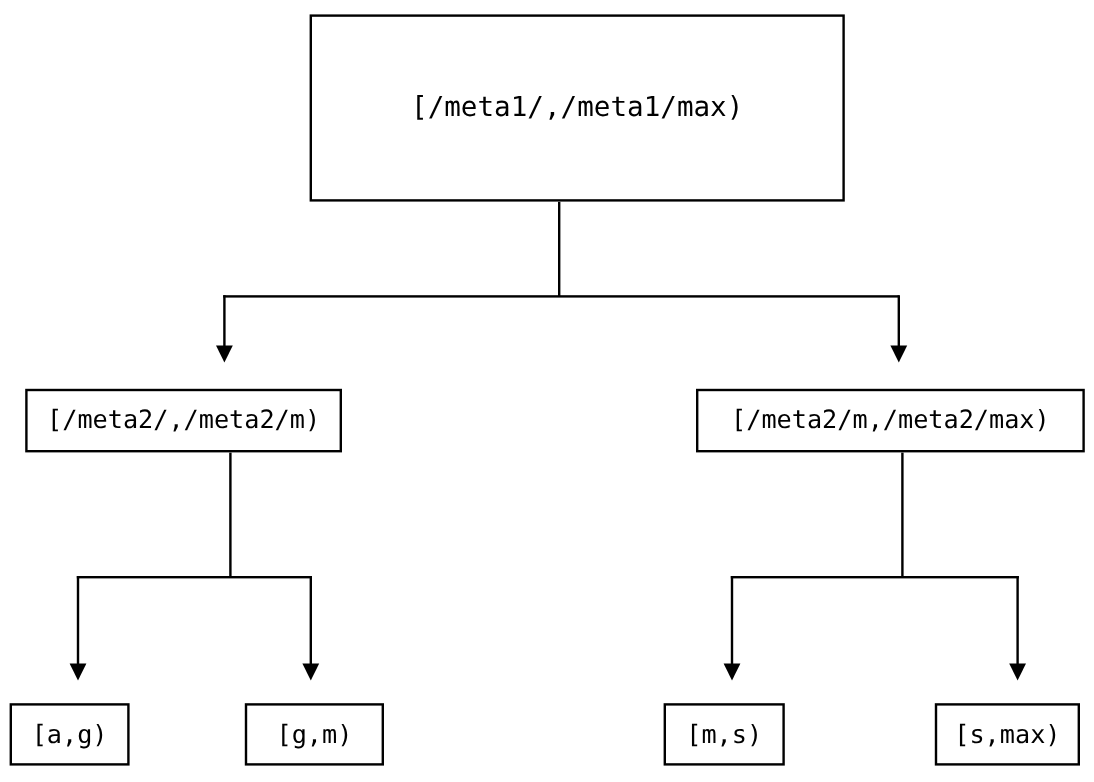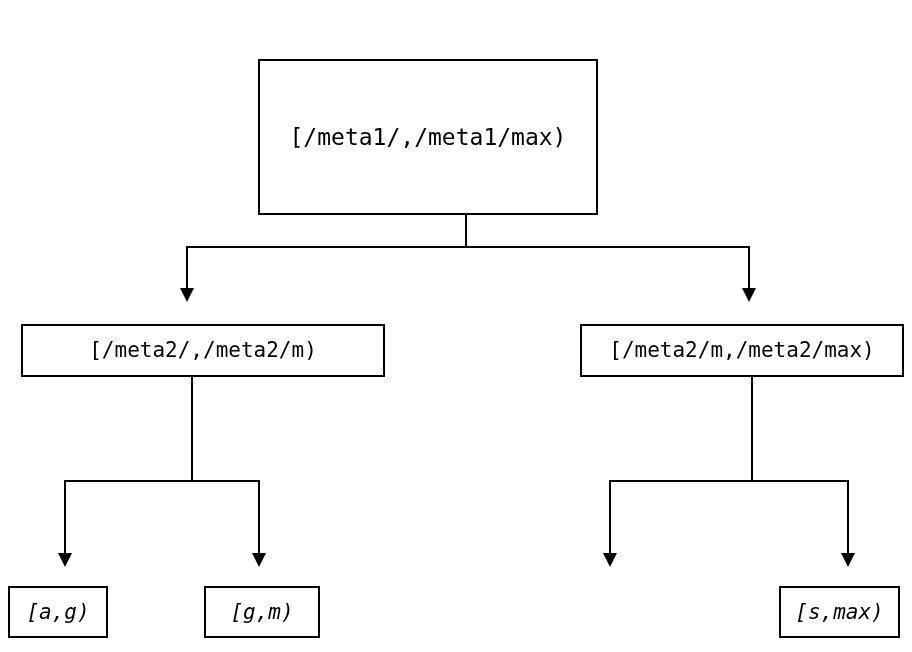--- a/index.html
+++ b/index.html
@@ -31,33 +31,33 @@
     justify-content: center;
     text-align: center;
   }
   .node-label {
     font-family: "DejaVu Sans Mono", "Liberation Mono", monospace;
     color: #000000;
     white-space: pre;
     letter-spacing: 0px;
     line-height: 1;
   }
-  .node.root      { left: 258px; top: 12px;  width: 340px; height: 156px; margin-top: 47px; }
-  .node.mid-left  { left: 21px;  top: 324px; width: 364px; height: 53px;  }
+  .node.root      { left: 258px; top: 12px;  width: 446px; height: 156px; }
+  .node.mid-left  { left: 21px;  top: 324px; width: 264px; height: 53px;  }
   .node.mid-right { left: 580px; top: 324px; width: 324px; height: 53px;  }
   .node.leaf      { top: 586px; height: 52px; }
   .node.leaf-0    { left: 8px;   width: 100px; }
   .node.leaf-1    { left: 204px; width: 116px; }
   .node.leaf-2    { left: 553px; width: 101px; }
   .node.leaf-3    { left: 779px; width: 121px; justify-content: center; }
 
   .node.root .node-label      { font-size: 23px; }
   .node.mid-left .node-label,
   .node.mid-right .node-label { font-size: 21px; }
-  .node.leaf .node-label      { font-size: 21px; font-style: italic; }
+  .node.leaf .node-label      { font-size: 21px; }
 
   
   .edge-v {
     position: absolute;
     width: 2px;
     background: #000000;
   }
   .edge-h {
     position: absolute;
     height: 2px;
@@ -135,18 +135,21 @@
   </div>
 
   <div class="node leaf leaf-0">
     <span class="node-label">[a,g)</span>
   </div>
 
   <div class="node leaf leaf-1">
     <span class="node-label">[g,m)</span>
   </div>
 
+  <div class="node leaf leaf-2">
+    <span class="node-label">[m,s)</span>
+  </div>
 
   <div class="node leaf leaf-3">
     <span class="node-label">[s,max)</span>
   </div>
 
 </div>
 
 </body></html>

